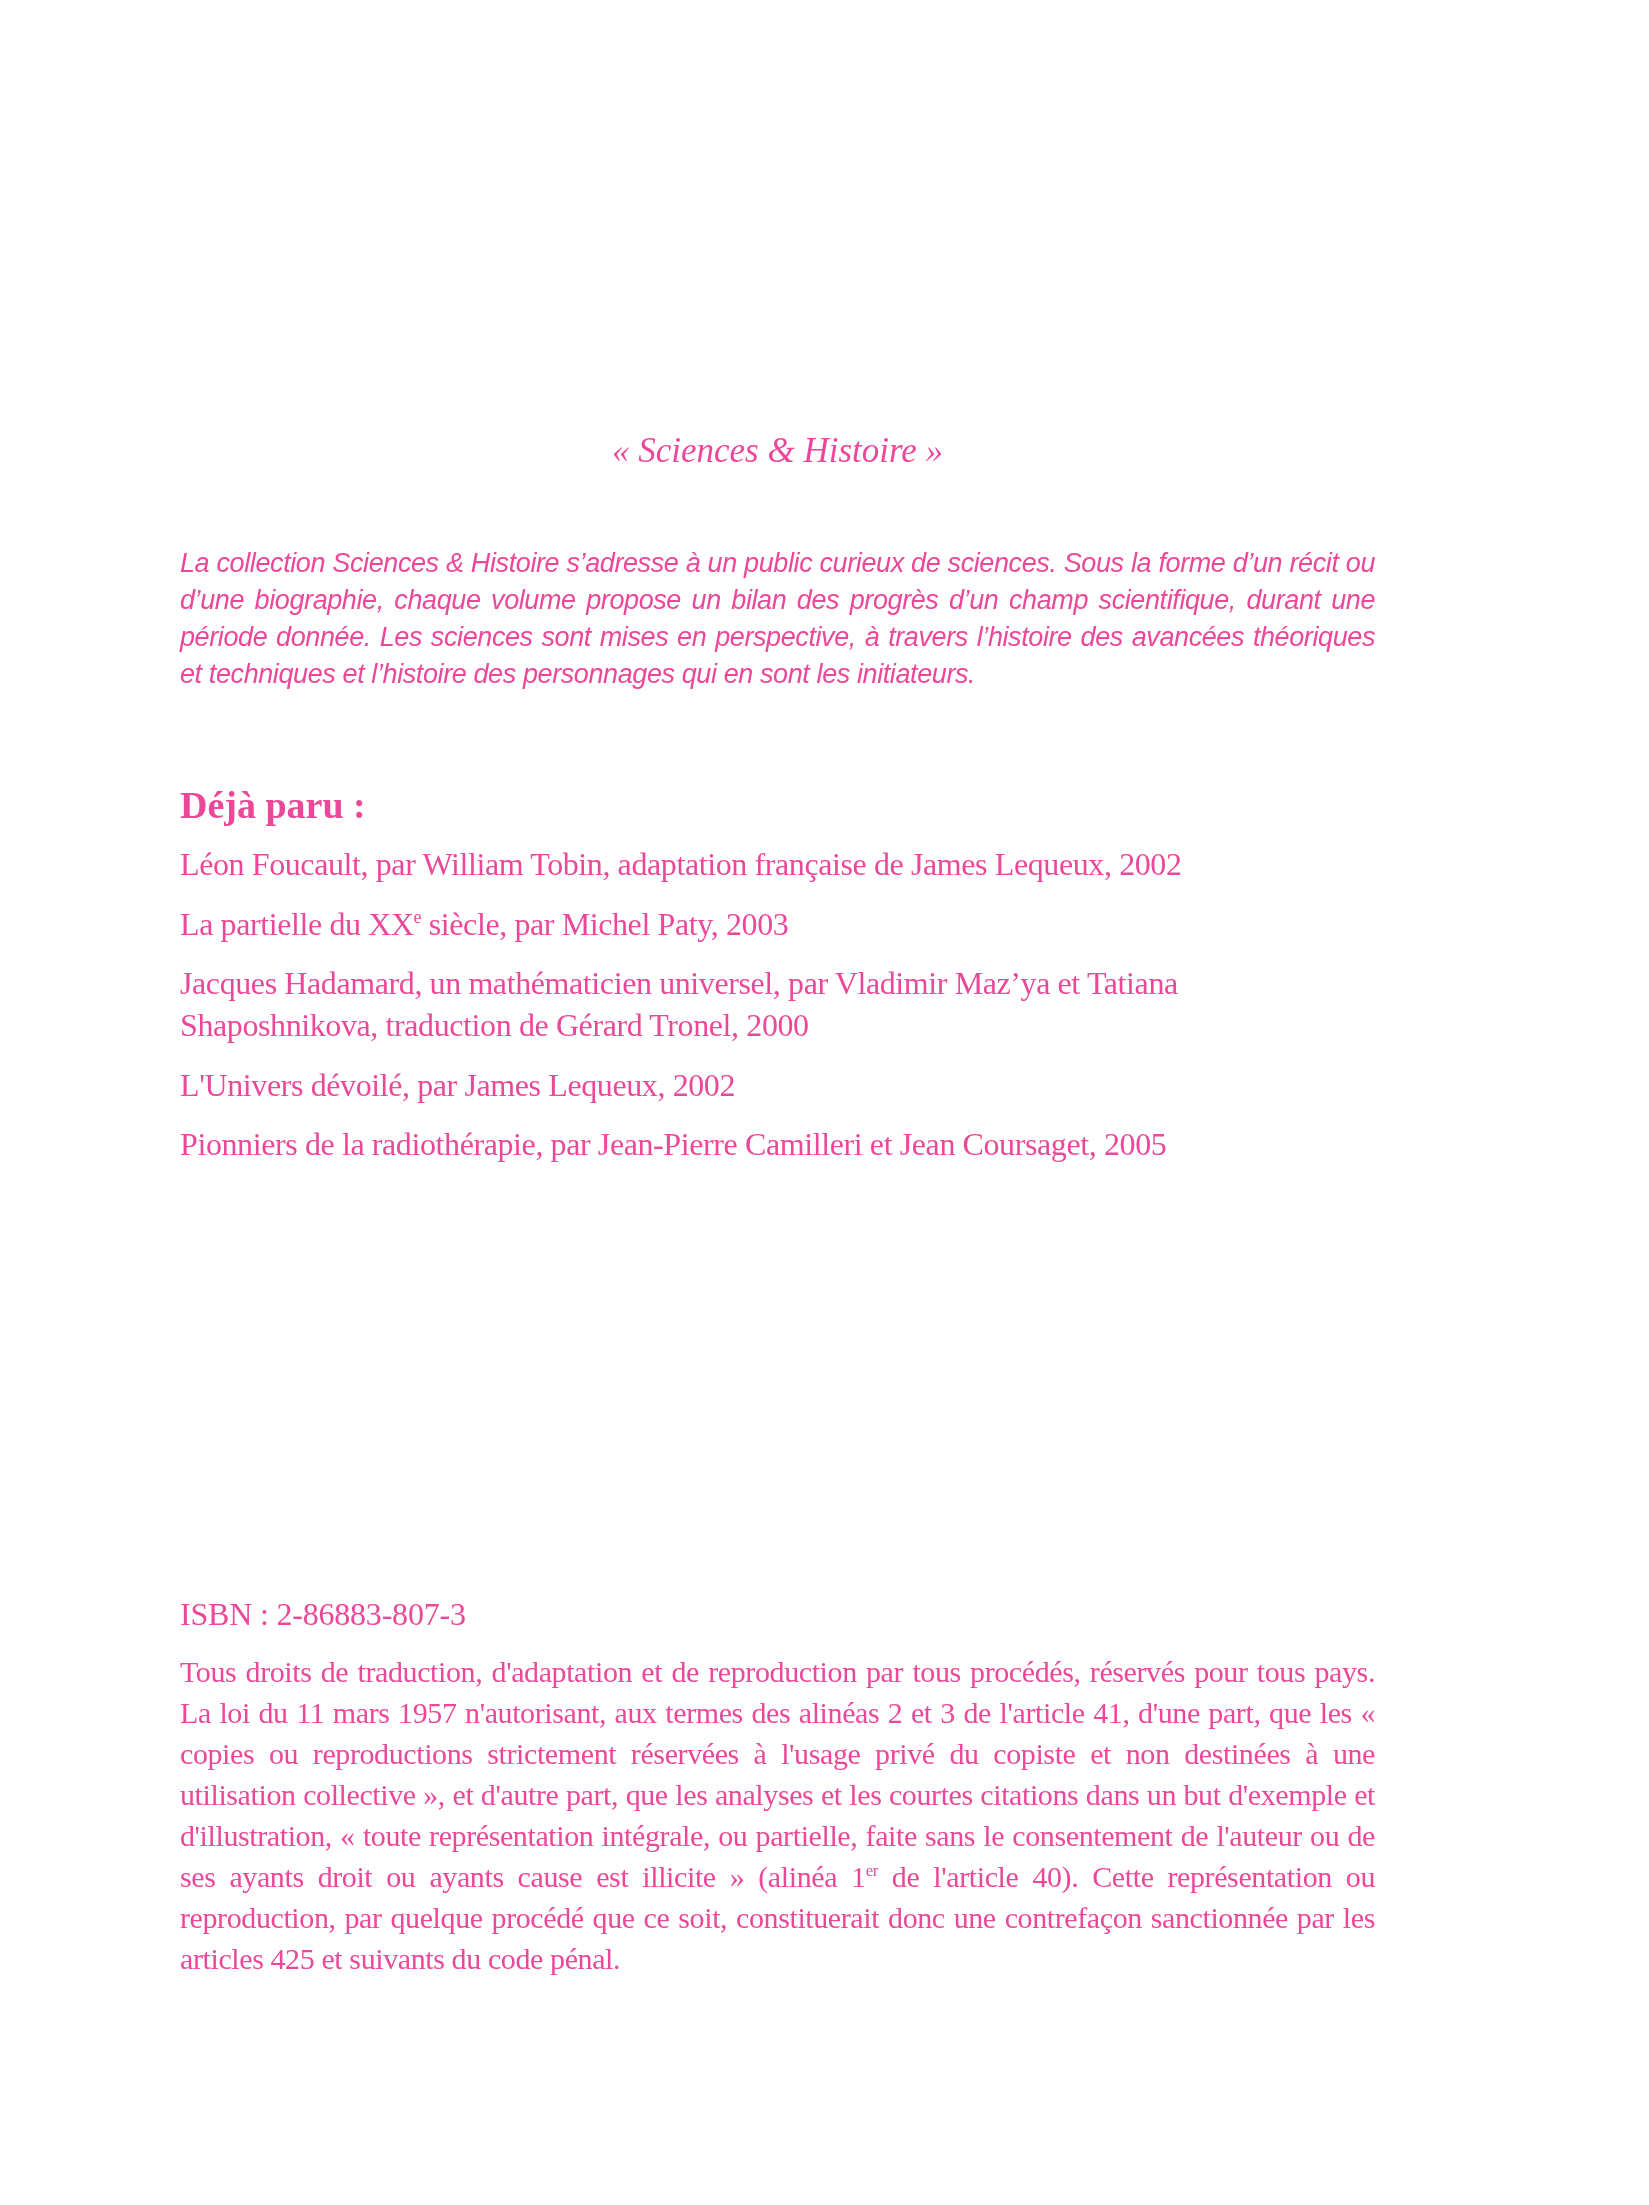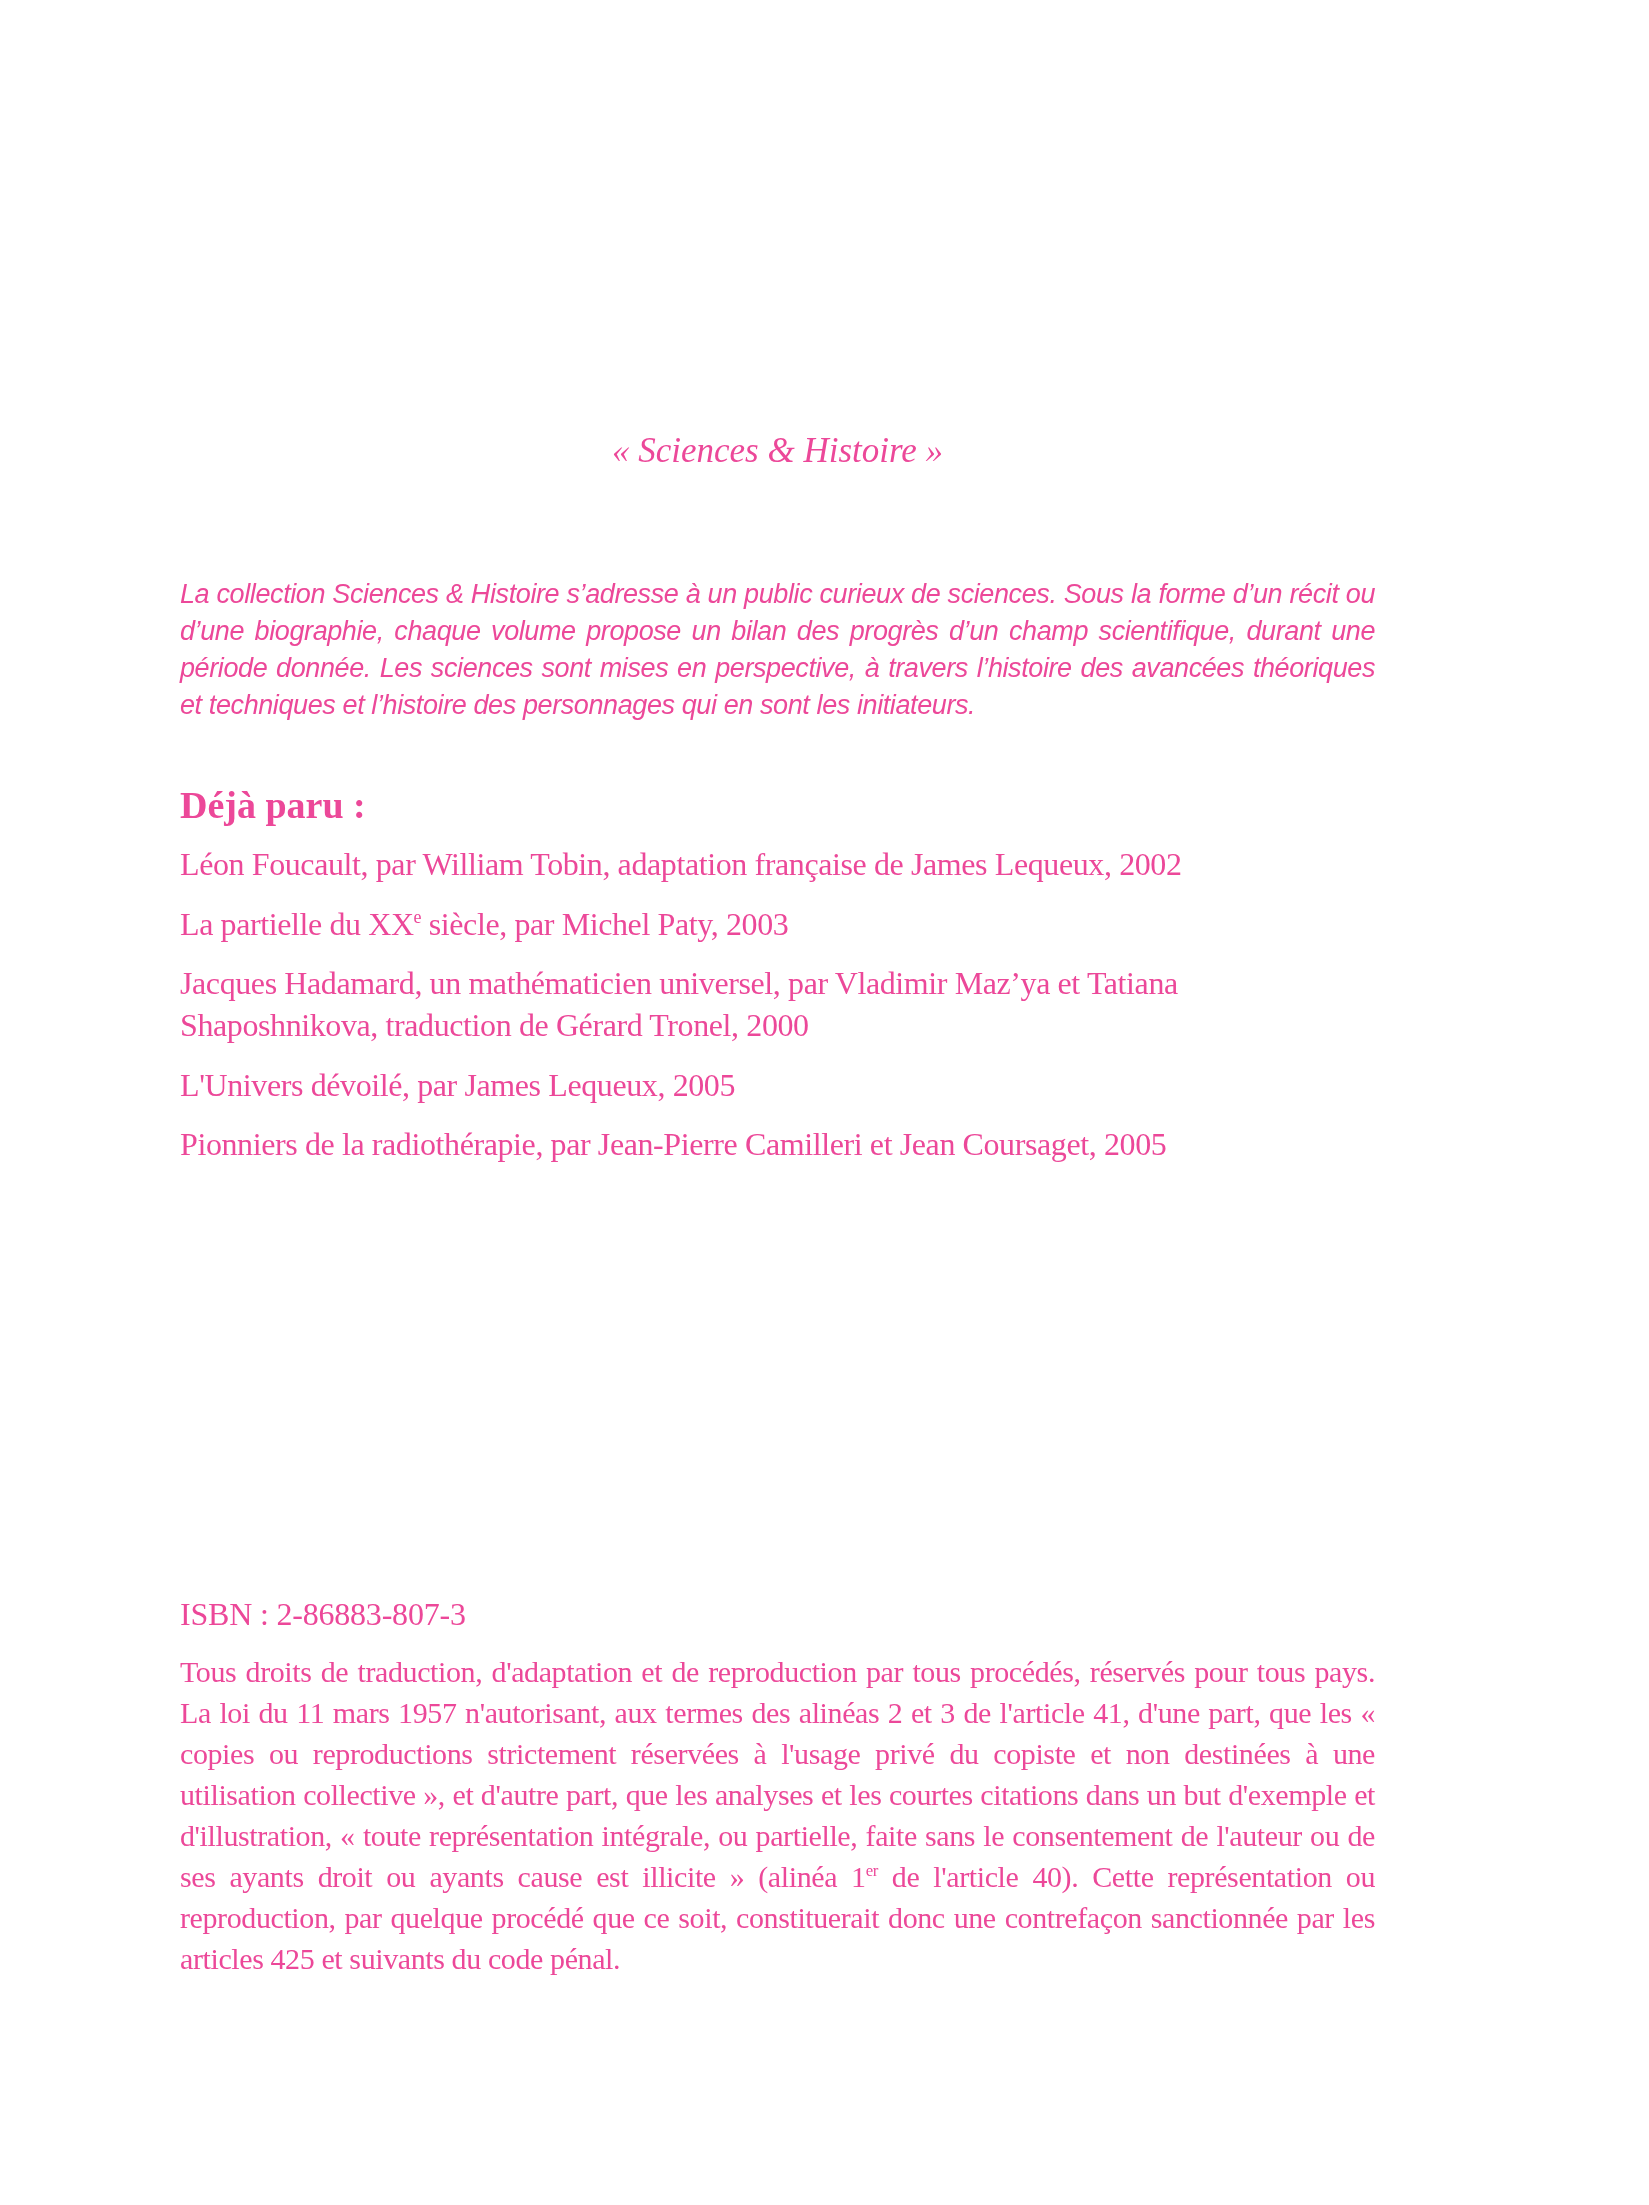--- a/index.html
+++ b/index.html
@@ -22,21 +22,21 @@
     width: 1195px;
   }
   .collection-header {
     top: 430px;
     text-align: center;
     font-style: italic;
     font-size: 35px;
     line-height: 42px;
   }
   .intro {
-    top: 576px;
+    top: 545px;
     font-family: "Liberation Sans", "DejaVu Sans", sans-serif;
     font-style: italic;
     font-size: 27px;
     line-height: 37px;
     letter-spacing: -0.4px;
     text-align: justify;
   }
   .published {
     top: 784px;
     font-size: 32px;
@@ -91,21 +91,21 @@
 
   <div class="col collection-header">« Sciences &amp; Histoire »</div>
 
   <div class="col intro">La collection Sciences &amp; Histoire s’adresse à un public curieux de sciences. Sous la forme d’un récit ou d’une biographie, chaque volume propose un bilan des progrès d’un champ scientifique, durant une période donnée. Les sciences sont mises en perspective, à travers l’histoire des avancées théoriques et techniques et l’histoire des personnages qui en sont les initiateurs.</div>
 
   <div class="col published">
     <div class="published-heading">Déjà paru :</div>
     <div class="book">Léon Foucault, par William Tobin, adaptation française de James Lequeux, 2002</div>
     <div class="book"><span>La partielle du XX</span><sup>e</sup><span> siècle, par Michel Paty, 2003</span></div>
     <div class="book">Jacques Hadamard, un mathématicien universel, par Vladimir Maz’ya et Tatiana Shaposhnikova, traduction de Gérard Tronel, 2000</div>
-    <div class="book">L'Univers dévoilé, par James Lequeux, 2005</div>
+    <div class="book">L'Univers dévoilé, par James Lequeux, 2002</div>
     <div class="book">Pionniers de la radiothérapie, par Jean-Pierre Camilleri et Jean Coursaget, 2005</div>
   </div>
 
 
   <div class="col imprint">
     <div class="isbn-line">ISBN : 2-86883-807-3</div>
     <div class="legal-notice"><span>Tous droits de traduction, d'adaptation et de reproduction par tous procédés, réservés pour tous pays. La loi du 11 mars 1957 n'autorisant, aux termes des alinéas 2 et 3 de l'article 41, d'une part, que les « copies ou reproductions strictement réservées à l'usage privé du copiste et non destinées à une utilisation collective », et d'autre part, que les analyses et les courtes citations dans un but d'exemple et d'illustration, « toute représentation intégrale, ou partielle, faite sans le consentement de l'auteur ou de ses ayants droit ou ayants cause est illicite » (alinéa 1</span><sup>er</sup><span> de l'article 40). Cette représentation ou reproduction, par quelque procédé que ce soit, constituerait donc une contrefaçon sanctionnée par les articles 425 et suivants du code pénal.</span></div>
   </div>
 
 </div>

